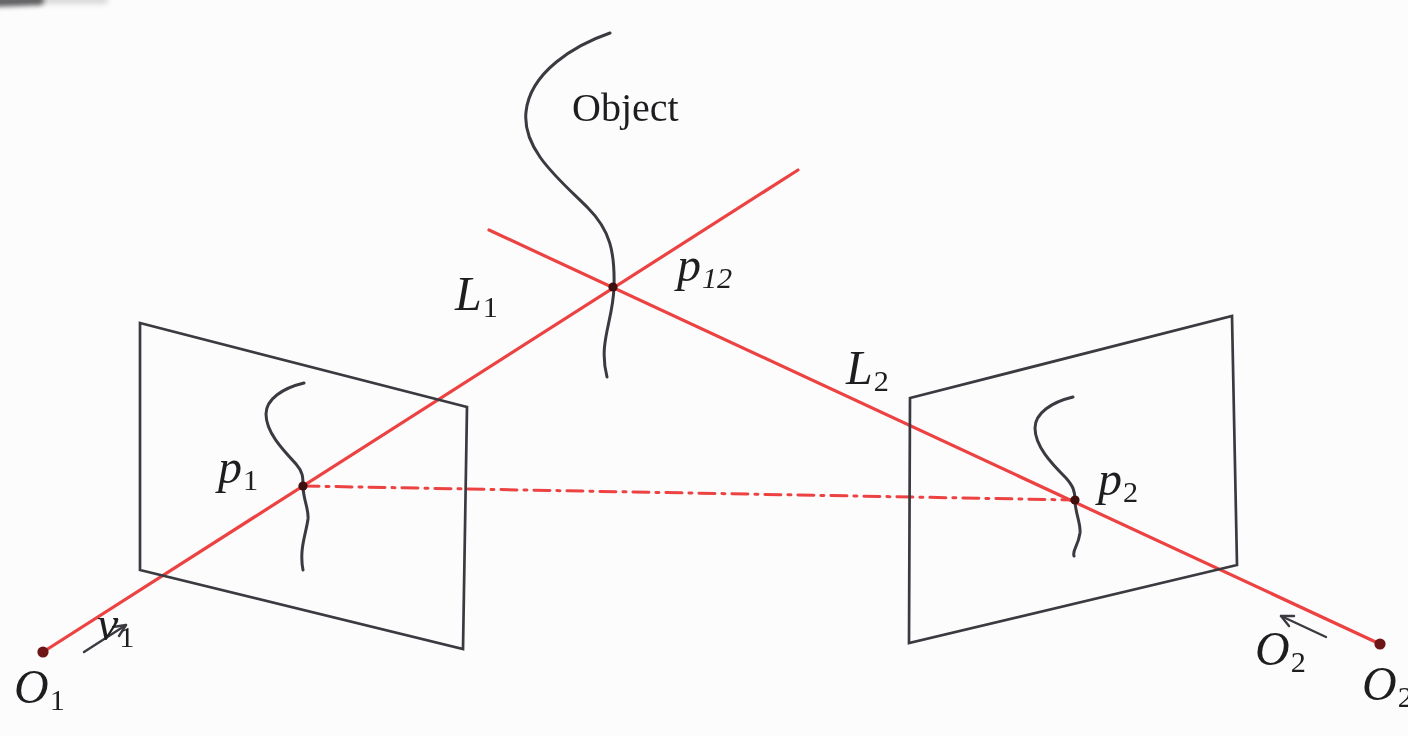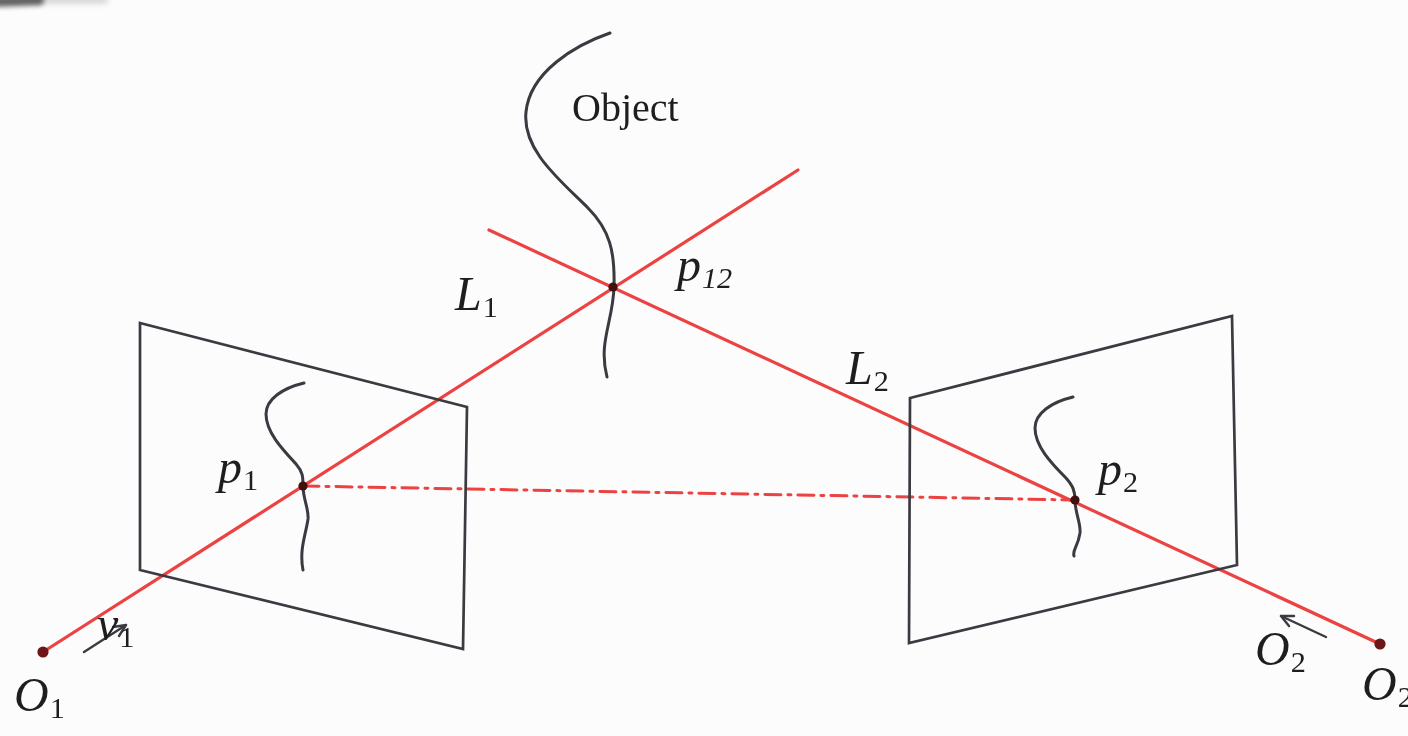--- a/index.html
+++ b/index.html
@@ -85,25 +85,25 @@
   </div>
 
   <div class="lbl" style="left:846px; top:344px;">
     <span>L</span><span class="sub">2</span>
   </div>
 
   <div class="lbl" style="left:218px; top:443px;">
     <span>p</span><span class="sub">1</span>
   </div>
 
-  <div class="lbl" style="left:1098px; top:445px;">
+  <div class="lbl" style="left:1098px; top:455px;">
     <span>p</span><span class="sub">2</span>
   </div>
 
-  <div class="lbl" style="left:14px; top:663px;margin-top:8px;">
+  <div class="lbl" style="left:14px; top:663px;">
     <span>O</span><span class="sub">1</span>
   </div>
 
   <div class="lbl" style="left:97px; top:600px;">
     <span>v</span><span class="sub">1</span>
   </div>
 
   <div class="lbl" style="left:1255px; top:625px;">
     <span>O</span><span class="sub">2</span>
   </div>

